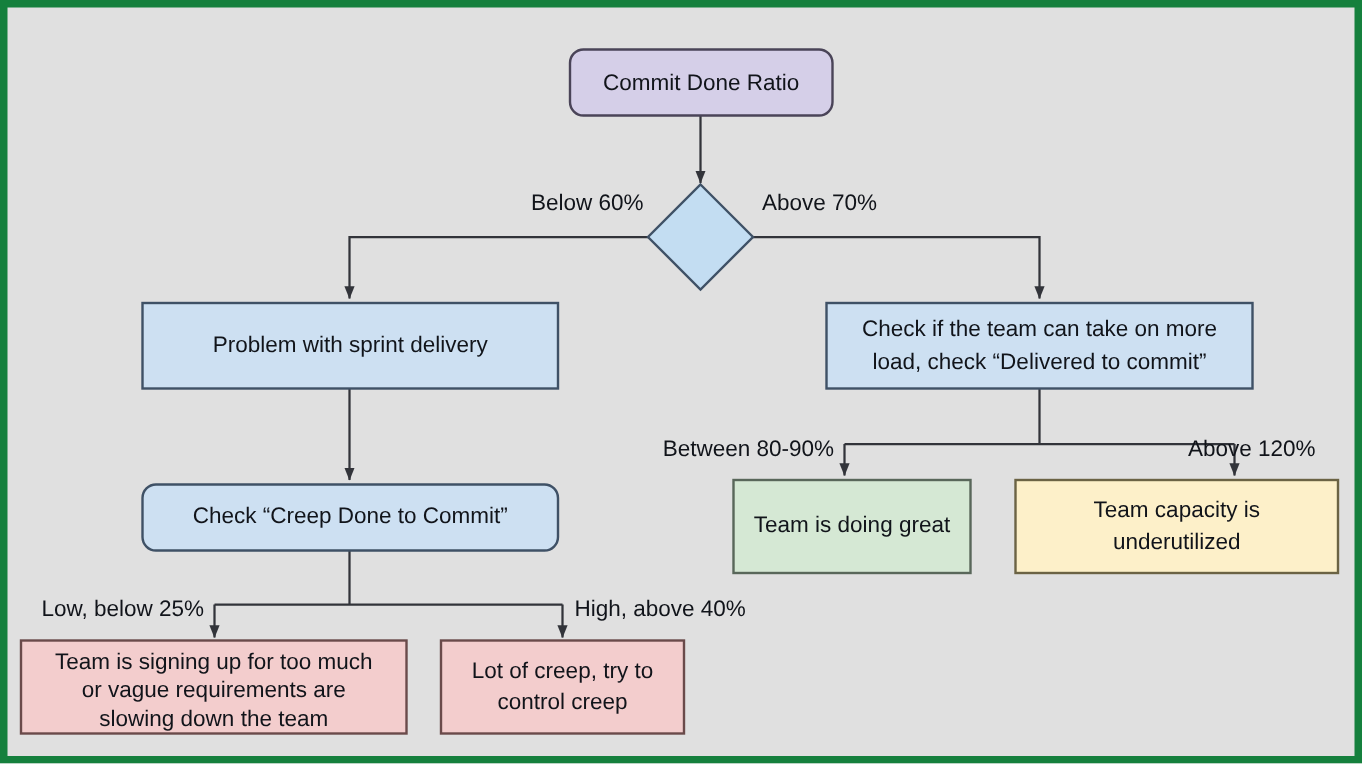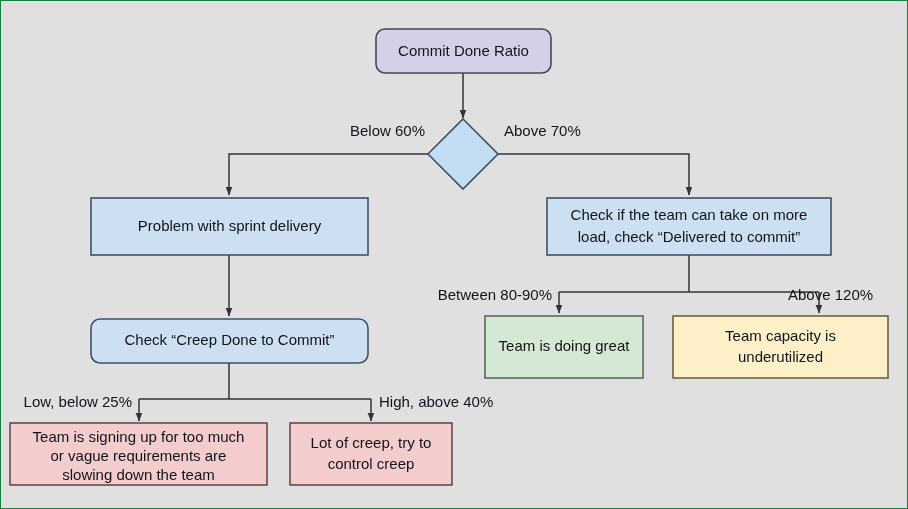--- a/index.html
+++ b/index.html
@@ -5,21 +5,21 @@
   html, body {
     margin: 0;
     padding: 0;
     background: #ffffff;
   }
   #canvas {
     position: relative;
     width: 908px;
     height: 509px;
     box-sizing: border-box;
-    border: 1px solid #15803d;
+    border: 5px solid #15803d;
     background: #e0e0e0;
     overflow: hidden;
     font-family: "Liberation Sans", sans-serif;
   }
   #flow {
     position: absolute;
     left: 0;
     top: 0;
     width: 898px;
     height: 499px;

